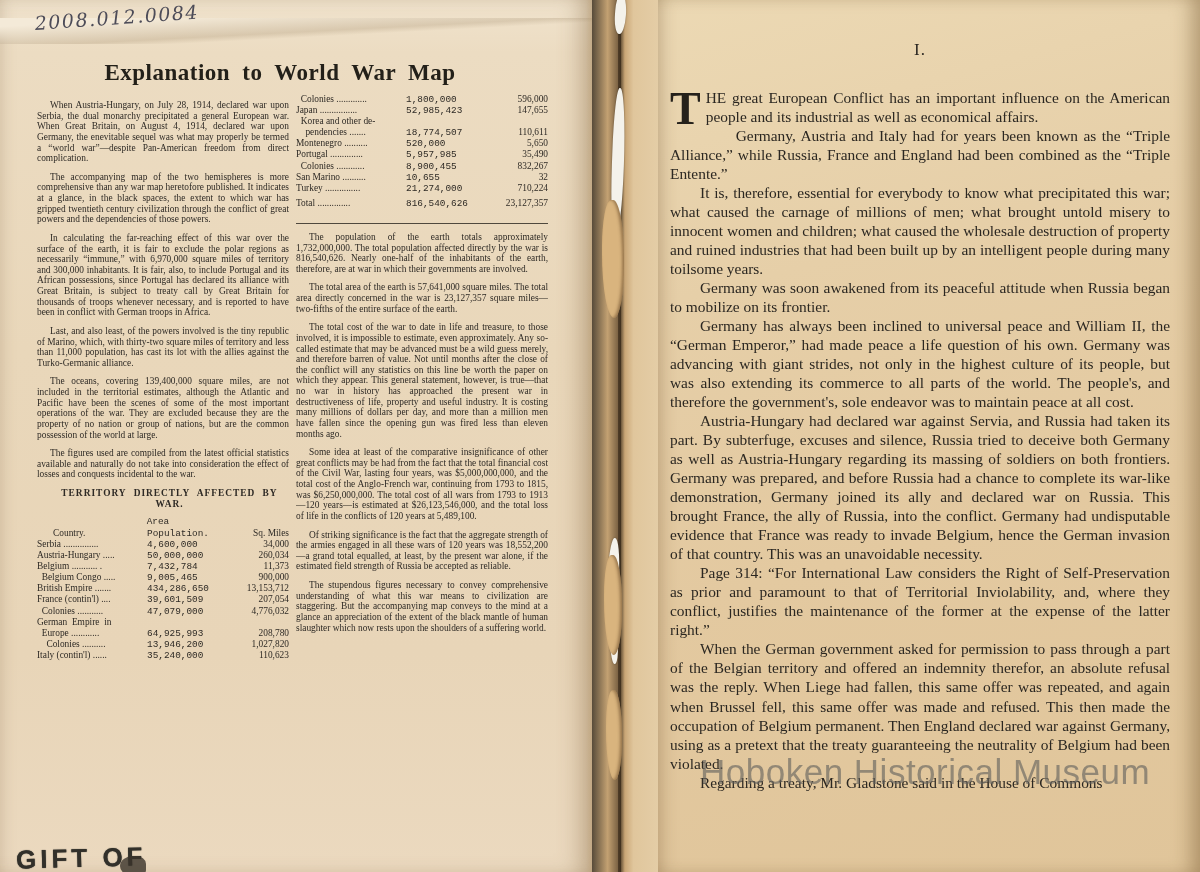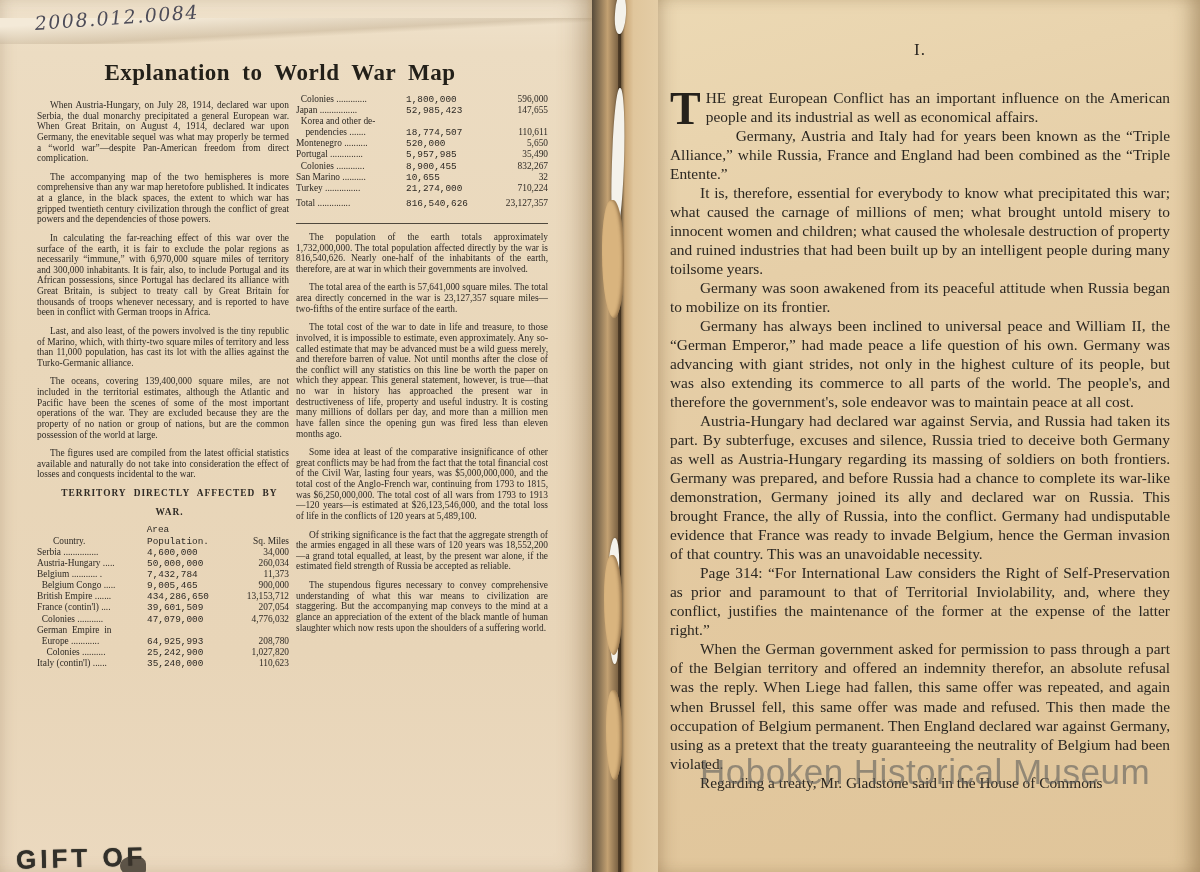--- a/index.html
+++ b/index.html
@@ -72,21 +72,21 @@
       <div>
 
       <p>When Austria-Hungary, on July 28, 1914, declared war upon Serbia, the dual monarchy precipitated a general European war.  When Great Britain, on August 4, 1914, declared war upon Germany, the enevitable sequel was what may properly be termed a “world war”—despite Pan-American freedom from direct complication.</p>
           <p>The accompanying map of the two hemispheres is more comprehensive than any war map heretofore published.  It indicates at a glance, in the black spaces, the extent to which war has gripped twentieth century civilization through the conflict of great powers and the dependencies of those powers.</p>
           <p>In calculating the far-reaching effect of this war over the surface of the earth, it is fair to exclude the polar regions as necessarily “immune,” with 6,970,000 square miles of territory and 300,000 inhabitants.  It is fair, also, to include Portugal and its African possessions, since Portugal has declared its alliance with Great Britain, is subject to treaty call by Great Britain for thousands of troops whenever necessary, and is reported to have been in conflict with German troops in Africa.</p>
           <p>Last, and also least, of the powers involved is the tiny republic of Marino, which, with thirty-two square miles of territory and less than 11,000 population, has cast its lot with the allies against the Turko-Germanic alliance.</p>
           <p>The oceans, covering 139,400,000 square miles, are not included in the territorial estimates, although the Atlantic and Pacific have been the scenes of some of the most important operations of the war.  They are excluded because they are the property of no nation or group of nations, but are the common possession of the world at large.</p>
           <p>The figures used are compiled from the latest official statistics available and naturally do not take into consideration the effect of losses and conquests incidental to the war.</p>
         </div>
       <div>
-        <p class="tbl-heading" style="margin-bottom:8px">TERRITORY DIRECTLY AFFECTED BY</p>
+        <p class="tbl-heading" style="margin-bottom:0">TERRITORY DIRECTLY AFFECTED BY</p>
         <p class="tbl-heading" style="margin-top:0">WAR.</p>
         <div class="t-arealabel">Area</div>
         <div class="trow thead">
           <span class="t-label">Country.</span>
           <span class="t-pop">Population.</span>
           <span class="t-area">Sq. Miles</span>
         </div>
         <div>
 
             <div class="trow">
@@ -138,21 +138,21 @@
             </div>
 
             <div class="trow">
               <span class="t-label">  Europe ............</span>
               <span class="t-pop">64,925,993</span>
               <span class="t-area">208,780</span>
             </div>
 
             <div class="trow">
               <span class="t-label">    Colonies ..........</span>
-              <span class="t-pop">25,242,900</span>
+              <span class="t-pop">13,946,200</span>
               <span class="t-area">1,027,820</span>
             </div>
 
             <div class="trow">
               <span class="t-label">Italy (contin'l) ......</span>
               <span class="t-pop">35,240,000</span>
               <span class="t-area">110,623</span>
             </div>
           </div>
       </div>

